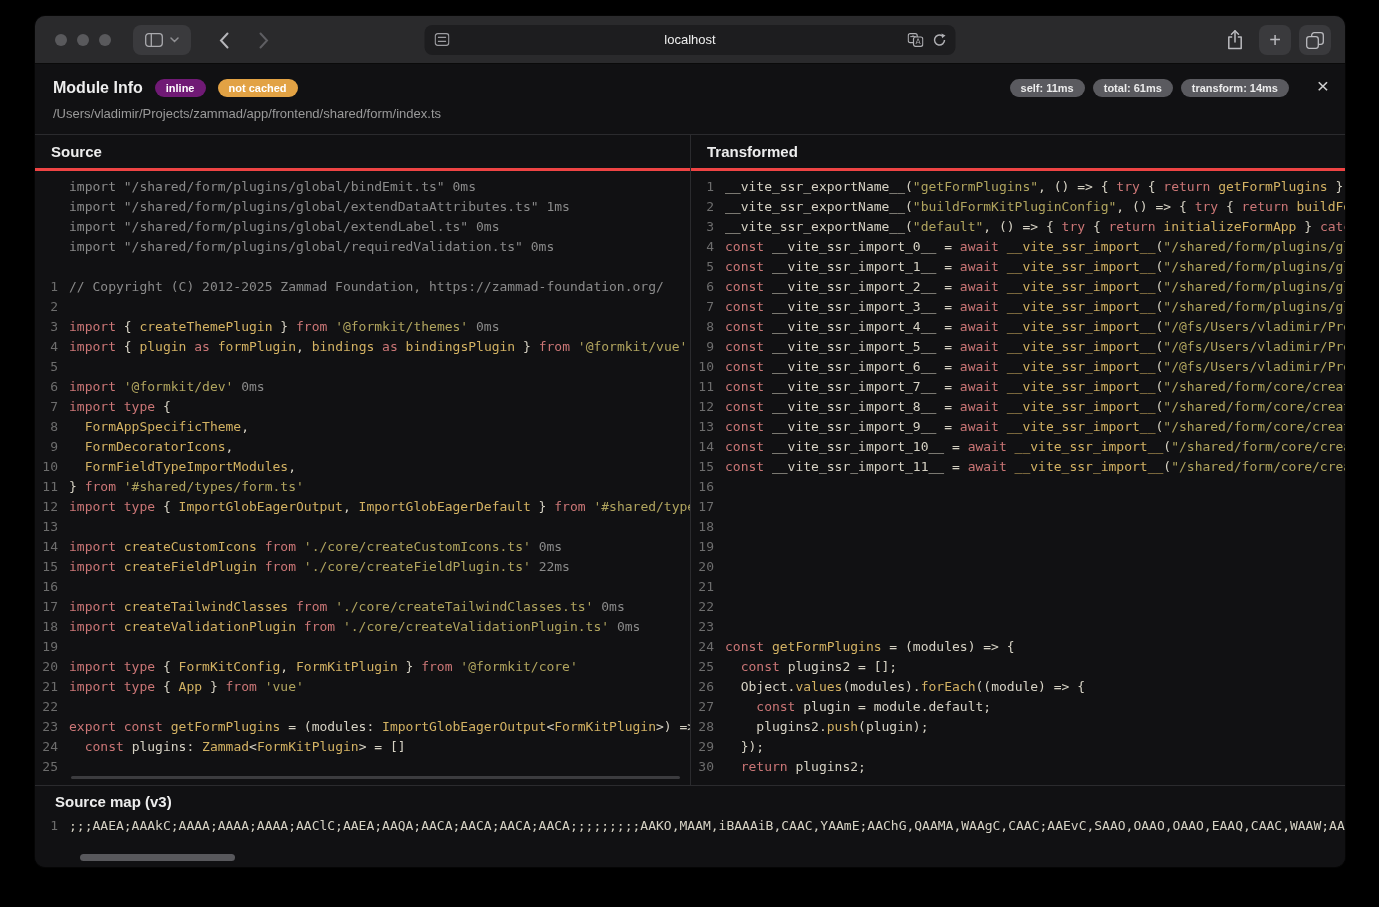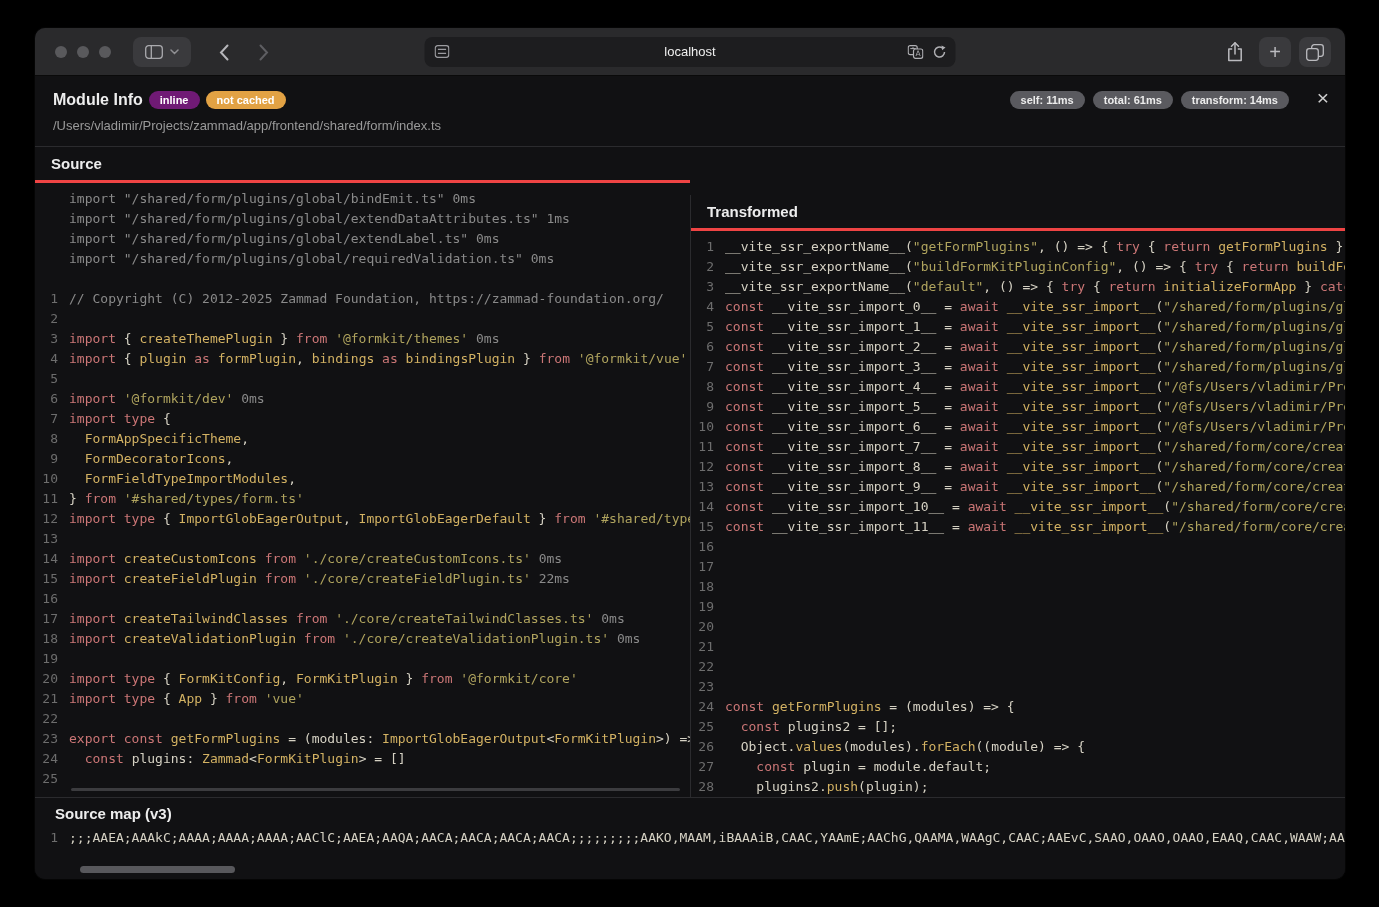--- a/index.html
+++ b/index.html
@@ -1,20 +1,20 @@
 <!DOCTYPE html>
 <html><head>
 <meta charset="utf-8">
 <style>
   * { margin:0; padding:0; box-sizing:border-box; }
   html,body { width:1379px; height:907px; background:#000; overflow:hidden;
               font-family:"Liberation Sans", sans-serif; }
   .stage { position:relative; width:1379px; height:907px; background:#000; }
 
-  .window { position:absolute; left:35px; top:28px; width:1310px; height:851px;
+  .window { position:absolute; left:35px; top:16px; width:1310px; height:851px;
             background:#141416; border-radius:10px; overflow:hidden;
             display:flex; flex-direction:column; box-shadow:0 0 0 1px #050505; }
 
   
   .titlebar { position:relative; height:48px; flex-shrink:0; background:#2a2a2c;
               border-bottom:1px solid #0a0a0a; }
   .tl-group { position:absolute; left:20px; top:18px; display:flex; gap:10px; }
   .dot { width:12px; height:12px; border-radius:50%; background:#59595c; display:inline-block; }
 
   .chrome-btn { border:none; background:transparent; cursor:pointer; display:flex;
@@ -34,37 +34,37 @@
   .right-cluster { position:absolute; right:14px; top:9px; display:flex; gap:8px; align-items:center; }
   .icon-btn { width:32px; height:30px; border-radius:8px; }
   .icon-btn.bg { background:#3a3a3d; }
   .plus-glyph { color:#bbbbbf; font-size:20px; font-weight:400; line-height:1; }
 
   
   .page { flex:1; display:flex; flex-direction:column; background:#111113;
           min-height:0; color:#d6d2c4; }
 
   .page-header { position:relative; padding:15px 18px 13px; flex-shrink:0; }
-  .header-row { display:flex; align-items:center; gap:6px;justify-content:center; }
+  .header-row { display:flex; align-items:center; gap:12px;justify-content:center; }
   .page-title { font-size:16px; font-weight:700; color:#ededed; }
   .badge { font-size:11px; font-weight:700; padding:3px 11px; border-radius:10px; color:#fff; }
   .badge.green { background:#701a75; }
   .badge.orange { background:#e2a244; }
   .timings { margin-left:auto; margin-right:38px; display:flex; gap:8px; }
   .timing { background:#5a5a5f; color:#ececec; font-size:11px; font-weight:600;
             padding:3px 11px; border-radius:9px; }
   .close-btn { position:absolute; right:16px; top:11px; border:none; background:transparent;
                color:#cfcfcf; font-size:21px; line-height:1; cursor:pointer; }
   .filepath { margin-top:9px; font-family:Liberation Sans, sans-serif;
               font-size:13px; color:#9a9a9a; }
 
   
   .panels { flex:1; display:flex; border-top:1px solid #2b2b2e; min-height:0; }
   .panel { width:50%; min-width:0; display:flex; flex-direction:column; position:relative; }
-  .panel + .panel { border-left:1px solid #2b2b2e;margin-top:48px; }
+  .panel + .panel { border-left:1px solid #2b2b2e; }
   .panel-title { padding:8px 16px; font-size:15px; font-weight:700; color:#ededed;
                  border-bottom:3px solid #ef4444; flex-shrink:0; }
 
   .code { flex:1; overflow:hidden; padding-top:6px;
           font-family:"DejaVu Sans Mono", monospace; font-size:13px; }
   .cl { display:flex; height:20px; line-height:20px; white-space:pre; }
   .ln { width:34px; flex-shrink:0; text-align:right; padding-right:11px; color:#6d6d6d; }
   .ct { white-space:pre; }
   .tk-p { color:#d6d2c4; }
   .tk-k { color:#cb7676; }

